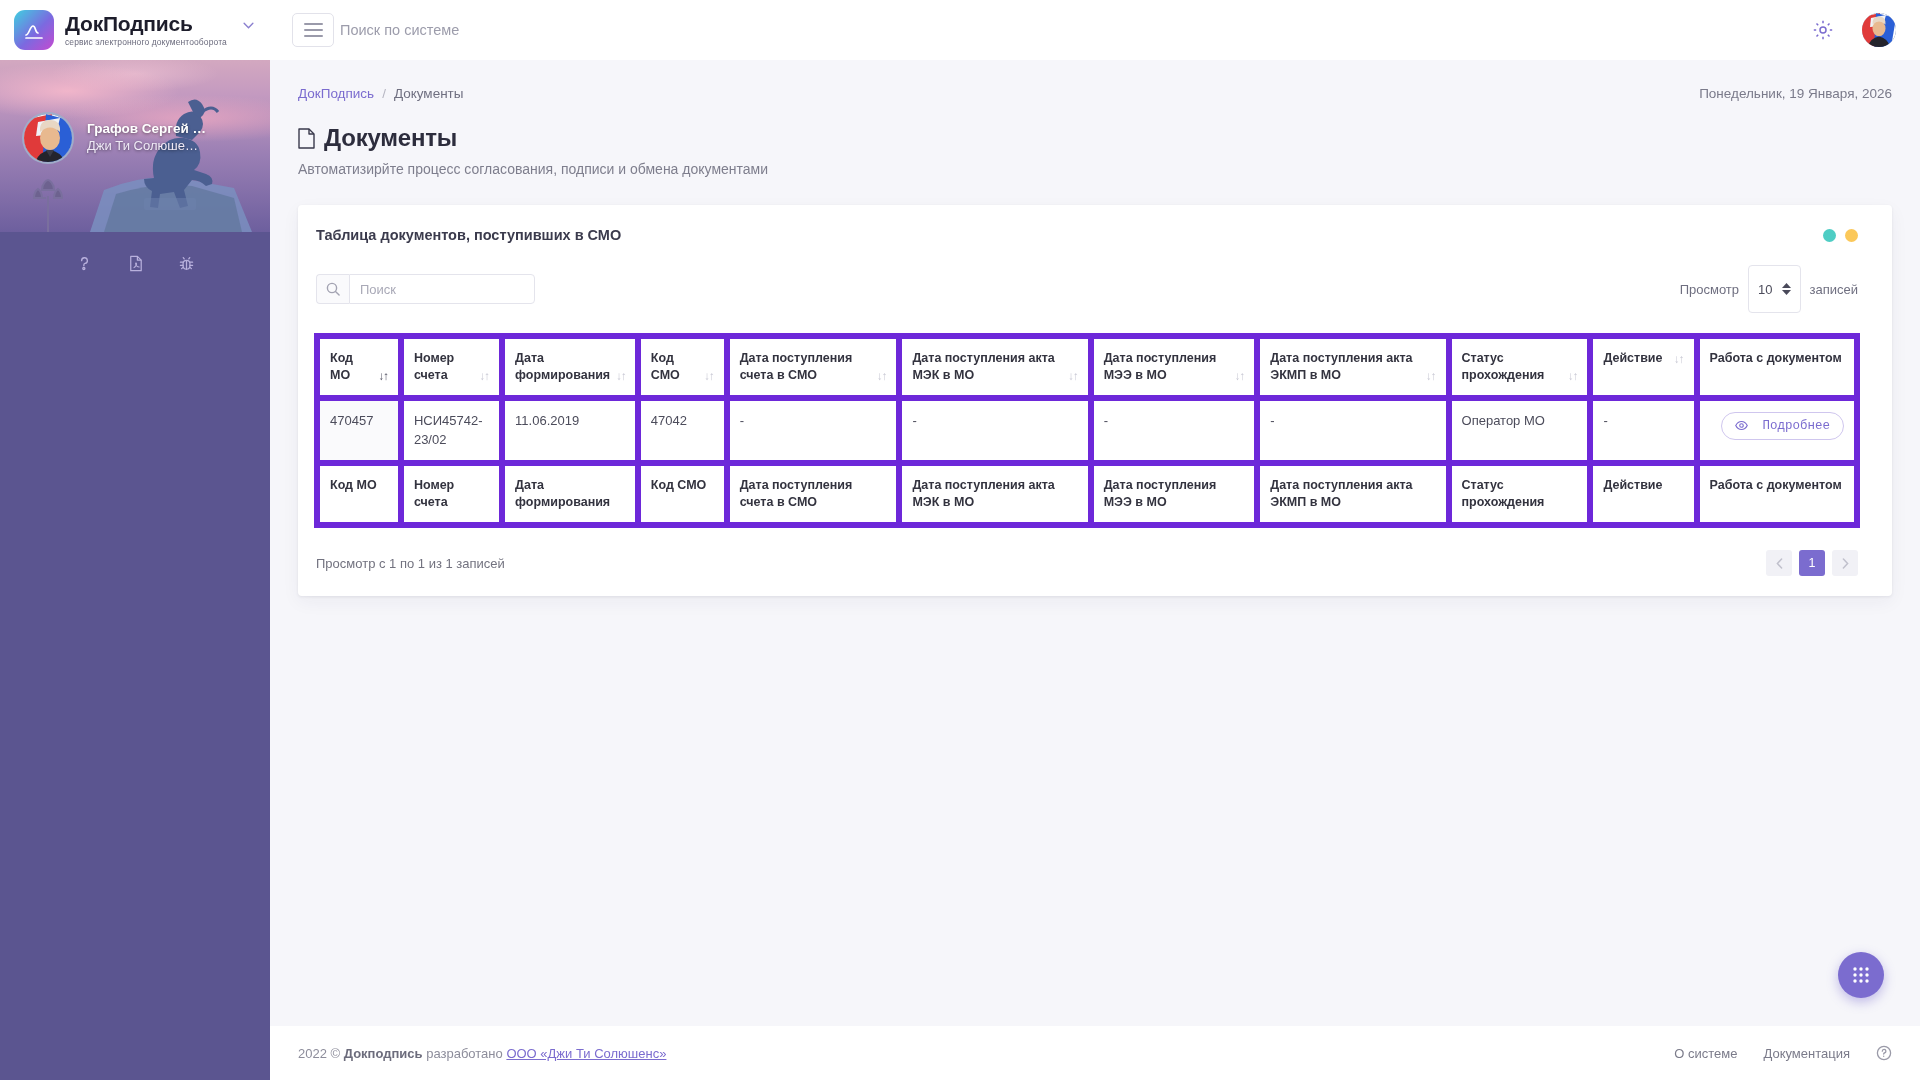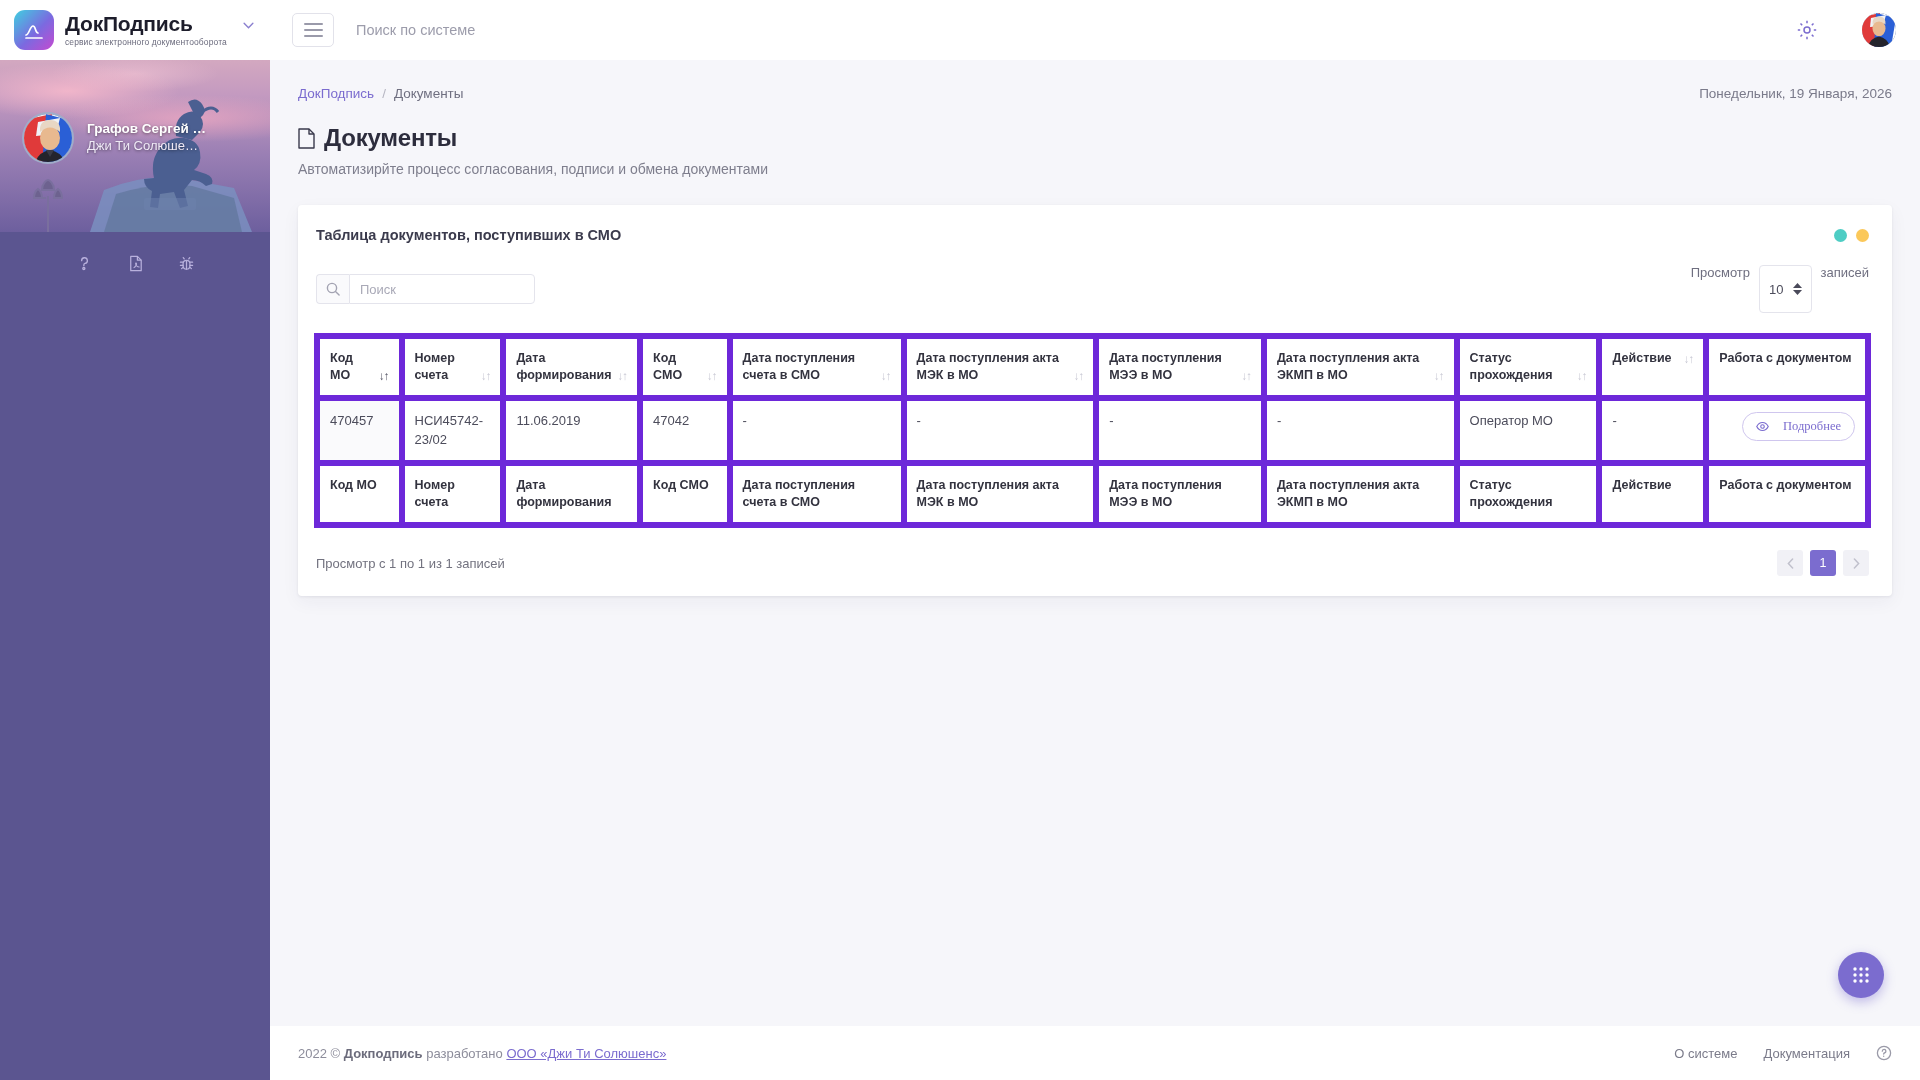--- a/index.html
+++ b/index.html
@@ -66,21 +66,21 @@
     margin-top: 22px; flex: 0 0 auto;
   }
   .side-icon { color: #b9b1dd; width: 19px; height: 19px; cursor: pointer; }
   .sidebar-fill { flex: 1 1 auto; }
 
   
   #main { width: 1650px; height: 1080px; display: flex; flex-direction: column; background: #f6f6fa; }
 
   .topbar {
     height: 60px; flex: 0 0 60px; background: #fff; display: flex; align-items: center;
-    padding: 0 24px 0 22px; gap: 16px;
+    padding: 0 24px 0 22px; 
   }
   .burger {
     width: 42px; height: 34px; border: 1px solid #e2e2ea; border-radius: 5px; background: #fff;
     display: flex; flex-direction: column; justify-content: center; align-items: center; gap: 4px;
     cursor: pointer; flex: 0 0 42px;
   }
   .burger span { display: block; width: 19px; height: 2px; background: #9a9aaa; border-radius: 1px; }
   .global-search {
     border: none; outline: none; font-size: 14.5px; color: #6d6d7d;
     background: transparent; width: 420px; padding-left: 6px;
@@ -102,40 +102,40 @@
   .date-label { margin-left: auto; font-size: 13.5px; color: #7a7a8a; }
 
   .page-title-row { display: flex; align-items: center; gap: 9px; margin-top: 20px; }
   .page-doc-icon { width: 17px; height: 21px; color: #3a3a4c; }
   .page-title { font-size: 24px; font-weight: bold; color: #2d2d3d; letter-spacing: -.2px; }
   .page-sub { font-size: 14px; color: #7e7e8d; margin-top: 9px; }
 
   .card {
     margin-top: 28px; background: #fff; border-radius: 4px;
     box-shadow: 0 1px 3px rgba(40,40,70,.08), 0 6px 18px rgba(40,40,70,.05);
-    padding: 18px 21px 20px 16px; position: relative;
+    padding: 18px 32px 20px 16px; position: relative;
   }
   .card-head { display: flex; align-items: flex-start; padding: 4px 2px 0 2px; }
   .card-title { font-size: 14.5px; font-weight: bold; color: #3b3b4d; }
   .dots { margin-left: auto; display: flex; gap: 9px; padding-top: 2px; }
   .dot { width: 13px; height: 13px; border-radius: 50%; }
 
   .table-controls { display: flex; align-items: center; margin-top: 22px; padding: 0 2px; }
   .search-wrap { display: flex; align-items: stretch; height: 30px; }
   .search-ico-box {
     width: 33px; border: 1px solid #e4e4ec; border-right: none;
     border-radius: 4px 0 0 4px; background: #fafafc;
     display: flex; align-items: center; justify-content: center; color: #a3a3b2;
   }
   .search-inp {
     width: 186px; border: 1px solid #e4e4ec; border-radius: 0 4px 4px 0;
     outline: none; padding: 0 10px; font-size: 13px; color: #5c5c6c; background: #fff;
   }
   .search-inp::placeholder { color: #a9a9b7; }
-  .len-wrap { margin-left: auto; display: flex; gap: 9px; font-size: 13px; color: #6f6f80; }
+  .len-wrap { margin-left: auto; display: flex; align-items: center; gap: 9px; font-size: 13px; color: #6f6f80; }
   .len-select {
     height: 48px; min-width: 48px; border: 1px solid #e4e4ec; border-radius: 4px; background: #fff;
     display: flex; align-items: center; justify-content: center; gap: 9px; padding: 0 9px;
     font-size: 13px; color: #4d4d5c; cursor: pointer;
   }
   .spin { display: flex; flex-direction: column; gap: 2px; color: #4a4a5a; }
 
   table.dt { width: 100%; border-collapse: collapse; margin-top: 20px; table-layout: fixed; }
   table.dt th, table.dt td {
     border: 6px solid #6d28d9; vertical-align: top; padding: 11px 10px;
@@ -153,21 +153,21 @@
   }
   table.dt tbody td.first-col { background: #fafafc; }
   table.dt tfoot th {
     font-size: 12.5px; font-weight: bold; color: #33333f; text-align: left;
     line-height: 1.35; background: #fff; height: 54px;
   }
   .detail-btn {
     display: inline-flex; align-items: center; gap: 14px;
     border: 1px solid #cfc6ee; border-radius: 16px; background: #fff;
     color: #7b6ccf; font-size: 12.5px; padding: 6px 13px; cursor: pointer;
-    font-family: Liberation Serif, serif;
+    font-family: Liberation Mono, monospace;
   }
   .eye-ico { width: 13px; height: 11px; }
 
   .table-foot { display: flex; align-items: center; margin-top: 22px; padding: 0 2px; text-align: center; }
   .info-text { font-size: 13px; color: #72727f; }
   .pager { margin-left: auto; display: flex; align-items: center; gap: 7px; }
   .pg-btn {
     width: 26px; height: 26px; border-radius: 3px; display: flex; align-items: center;
     justify-content: center; background: #f1f1f6; color: #c0c0cc; cursor: pointer;
   }

